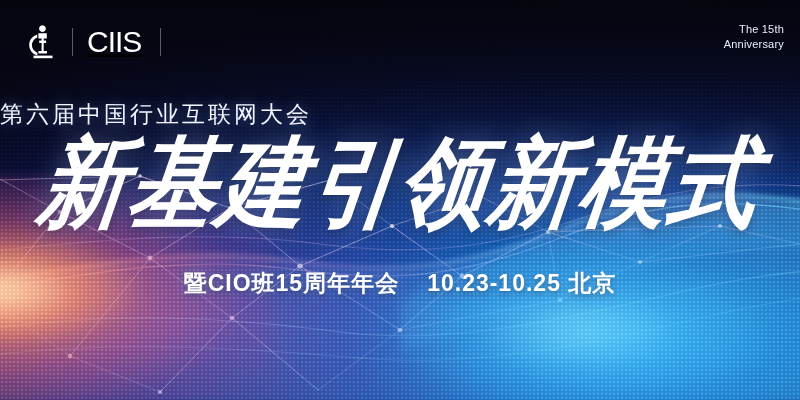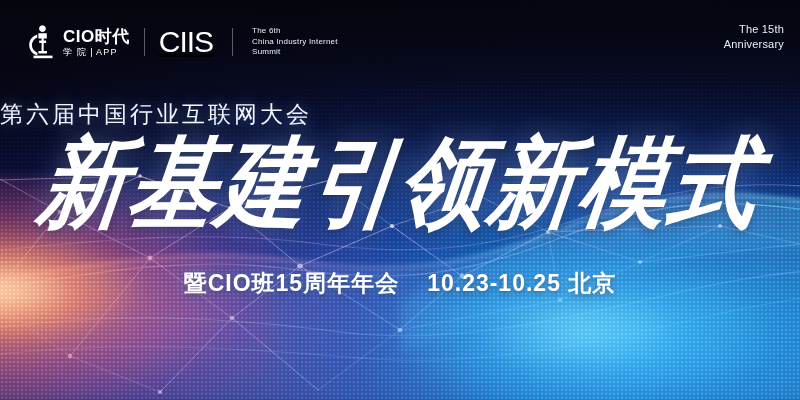--- a/index.html
+++ b/index.html
@@ -217,40 +217,27 @@
 
   <div class="logo-row">
 
     <div class="cio-logo">
       <svg class="cio-mark" viewBox="0 0 30 36">
         <path d="M14.5,1.2 a3.4,3.4 0 1,1 -0.1,0 Z" fill="#fff"></path>
         <path d="M10.4,9.2 h8.4 v5.2 h-3.1 v2.2 h2.4 v2.5 h-2.4 v7.8 h3.3 v2.7 h-8.6 v-2.7 h3.2 v-7.8 h-2.4 v-2.5 h2.4 v-2.2 h-3.2 Z" fill="#fff"></path>
         <path d="M9.2,10.5 C4.2,12.2 1.2,16.3 1.2,21 c0,4.8 3.1,8.9 8.2,10.6 l0,-2.9 C5.9,27.2 3.9,24.3 3.9,21 c0,-3.2 2,-6.1 5.3,-7.6 Z" fill="#fff"></path>
         <path d="M5.5,31.6 h19 v2.6 h-19 Z" fill="#fff"></path>
       </svg>
-      <div class="cio-txt">
-        <div class="cio-top">CIO时代</div>
-        <div class="cio-bot">
-          <span>学 院</span>
-          <span class="bar"></span>
-          <span>APP</span>
-        </div>
-      </div>
     </div>
 
     <div class="divider-v"></div>
 
     <div class="ciis-logo">
       <div class="ciis-mark">CIIS</div>
       <div class="divider-v"></div>
-      <div class="ciis-sub">
-        <div>The 6th</div>
-        <div>China Industry Internet</div>
-        <div>Summit</div>
-      </div>
     </div>
   </div>
 
   <div class="anniv">
     <div class="anniv-txt">
       <div>The 15th</div>
       <div>Anniversary</div>
     </div>
   </div>
 

